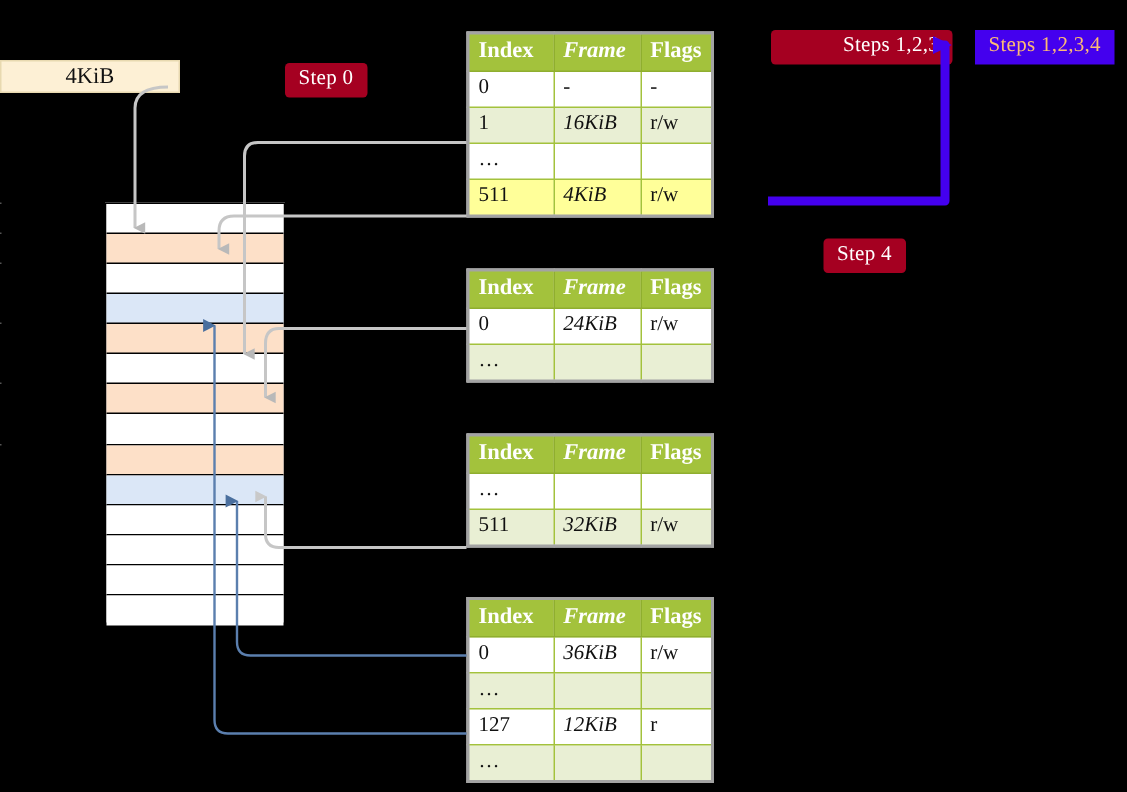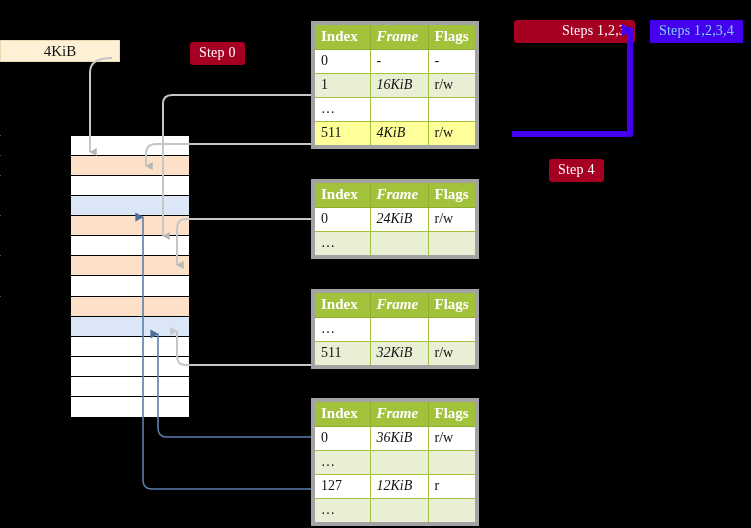--- a/index.html
+++ b/index.html
@@ -26,21 +26,21 @@
     white-space: nowrap;
     letter-spacing: 0.2px;
   }
   .badge-red {
     background: #a50021;
     color: #ffffff;
     border-radius: 3px;
   }
   .badge-blue {
     background: #4400ee;
-    color: #7dd3fc;
+    color: #fdba74;
   }
 
   
   .kib-box {
     position: absolute;
     background: #fdf0d5;
     border: 1px solid #e8d9b0;
     color: #111111;
     font-size: 15px;
     text-align: center;
@@ -66,21 +66,21 @@
   .tick {
     position: absolute;
     height: 1px;
     background: #555555;
   }
 
   
   .ptable {
     position: absolute;
     border-collapse: collapse;
-    border: 4px solid #a3a3a3;
+    border: 2px solid #a3a3a3;
     font-size: 14px;
     background: #ffffff;
   }
   .ptable th {
     background: #a3c23c;
     color: #ffffff;
     font-weight: bold;
     text-align: left;
     padding: 3px 6px 4px 6px;
     border: 1px solid #8fae2f;

